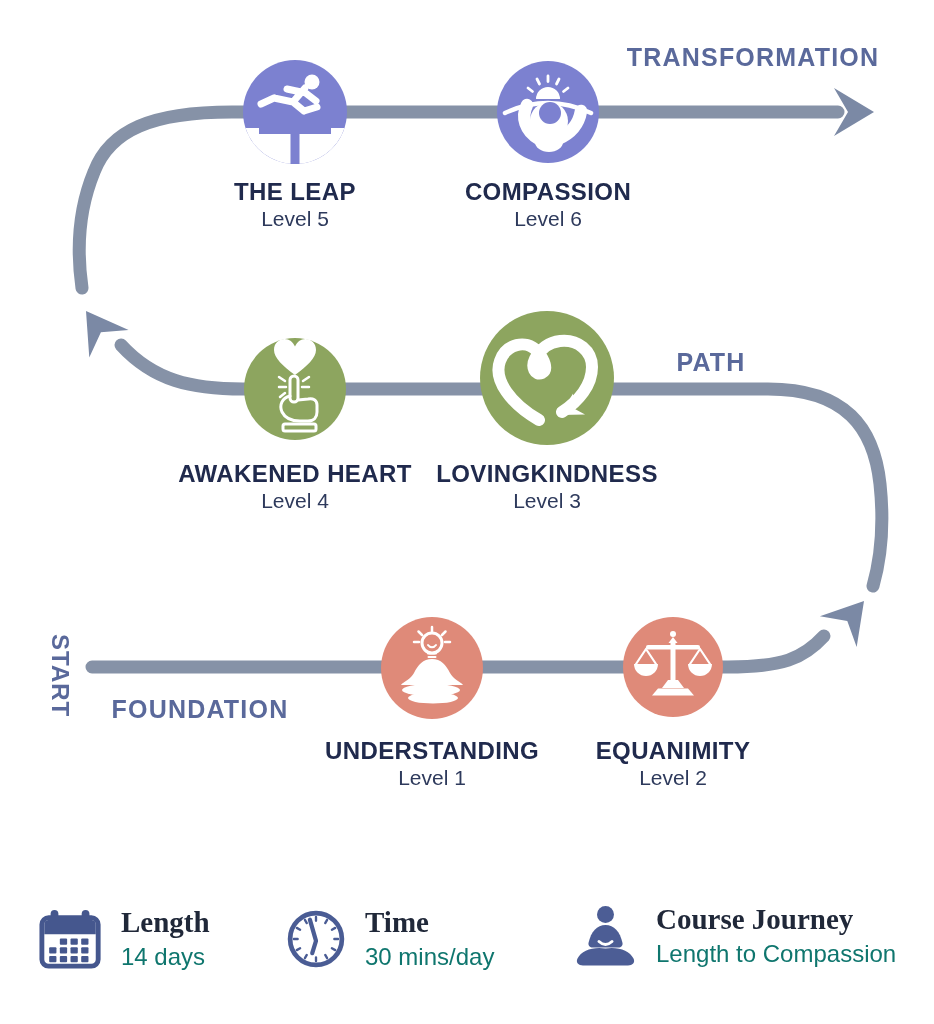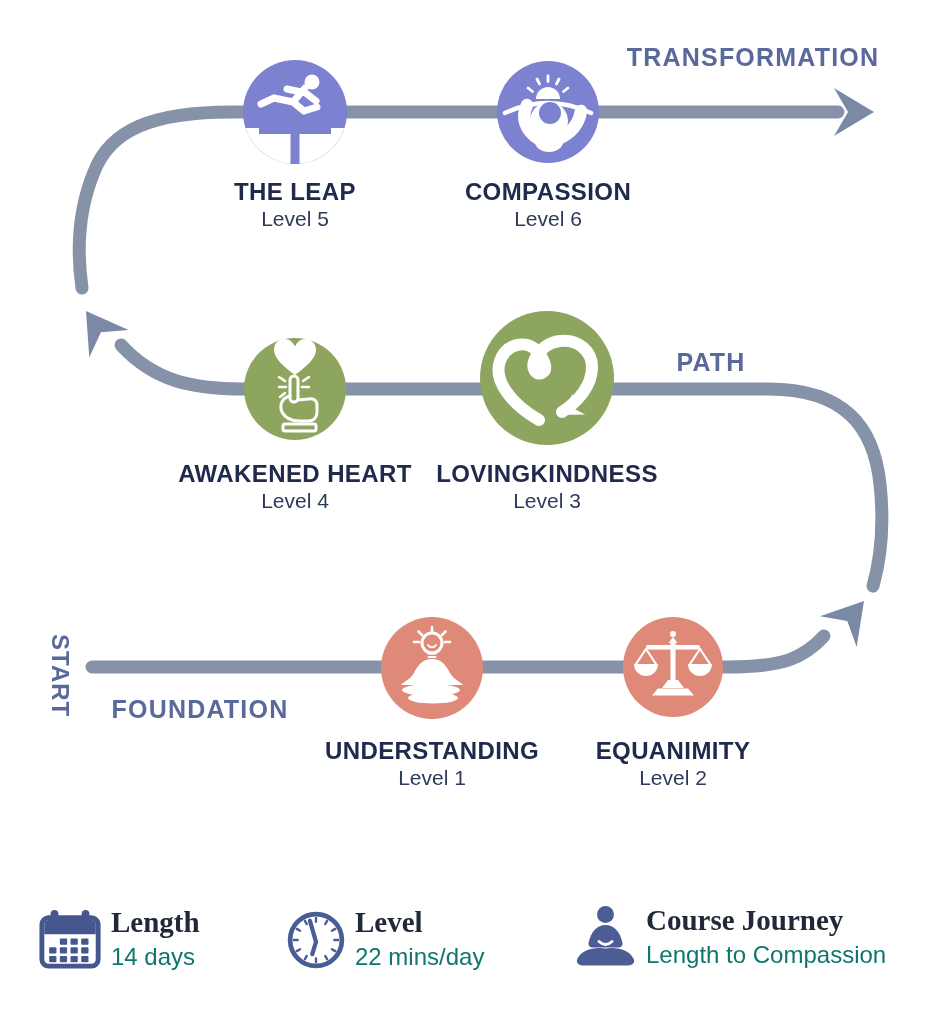--- a/index.html
+++ b/index.html
@@ -15,21 +15,21 @@
   .start-label{font-family:"Liberation Sans",sans-serif;font-size:24px;font-weight:700;
              letter-spacing:1px;fill:#5a699b;}
   .node-title{font-family:"Liberation Sans",sans-serif;font-size:24px;font-weight:700;
              letter-spacing:.4px;fill:#202a4d;text-anchor:middle;}
   .node-level{font-family:"Liberation Sans",sans-serif;font-size:21px;font-weight:400;
              fill:#2e3a5c;text-anchor:middle;}
 
   .wstroke{fill:none;stroke:#ffffff;stroke-linecap:round;stroke-linejoin:round;}
   .wfill{fill:#ffffff;stroke:none;}
 
-  .info-item{position:absolute;display:flex;align-items:flex-end;gap:7px;}
+  .info-item{position:absolute;display:flex;align-items:center;gap:17px;}
   .info-icon{flex:0 0 auto;}
   .info-label{font-family:"Liberation Serif",serif;font-weight:700;font-size:29px;
               color:#202839;line-height:1.15;}
   .info-value{font-family:"Liberation Sans",sans-serif;font-size:24px;color:#0f766e;
               line-height:1.25;margin-top:3px;}
 </style>
 </head>
 <body>
 
 <div id="canvas">
@@ -164,22 +164,22 @@
     <svg class="info-icon" width="64" height="64" viewBox="0 0 68 68">
       <circle cx="34" cy="34" r="27.5" fill="none" stroke="#4a5c94" stroke-width="5"></circle>
       <g stroke="#4a5c94" stroke-width="2.5" stroke-linecap="round">
         <path d="M 53.5 34 L 57.5 34 M 50.9 43.8 L 54.4 45.8 M 43.8 50.9 L 45.8 54.4 M 34 53.5 L 34 57.5 M 24.2 50.9 L 22.2 54.4 M 17.1 43.8 L 13.6 45.8 M 14.5 34 L 10.5 34 M 17.1 24.2 L 13.6 22.2 M 24.2 17.1 L 22.2 13.6 M 34 14.5 L 34 10.5 M 43.8 17.1 L 45.8 13.6 M 50.9 24.2 L 54.4 22.2"></path>
       </g>
       <g stroke="#4a5c94" stroke-width="4.5" stroke-linecap="round">
         <path d="M 34 36 L 27.5 13.5 M 34 36 L 30 49"></path>
       </g>
     </svg>
     <div class="info-text">
-      <div class="info-label">Level</div>
-      <div class="info-value">22 mins/day</div>
+      <div class="info-label">Time</div>
+      <div class="info-value">30 mins/day</div>
     </div>
   </div>
 
   <div class="info-item" style="left:571px;top:902px;">
     <svg class="info-icon" width="68" height="68" viewBox="0 0 68 68">
       <g fill="#4c5d95">
         <circle cx="34.5" cy="12.5" r="8.5"></circle>
         <path d="M 34.5 23 C 26 23 20 29.5 17.5 41 C 17 43.5 19 45.5 21.5 45.5 L 47.5 45.5 C 50 45.5 52 43.5 51.5 41 C 49 29.5 43 23 34.5 23 Z"></path>
         <path d="M 6.5 56.5 C 10.5 48.5 22 44.5 34.5 46.5 C 47 44.5 58.5 48.5 62.5 56.5 C 64.5 60.5 61.5 63.5 57 63.5 L 12 63.5 C 7.5 63.5 4.5 60.5 6.5 56.5 Z"></path>
       </g>

